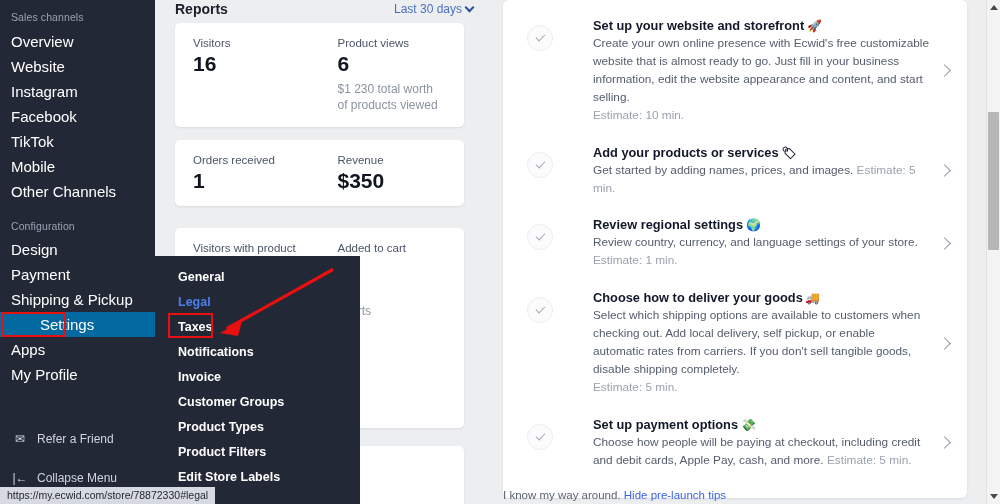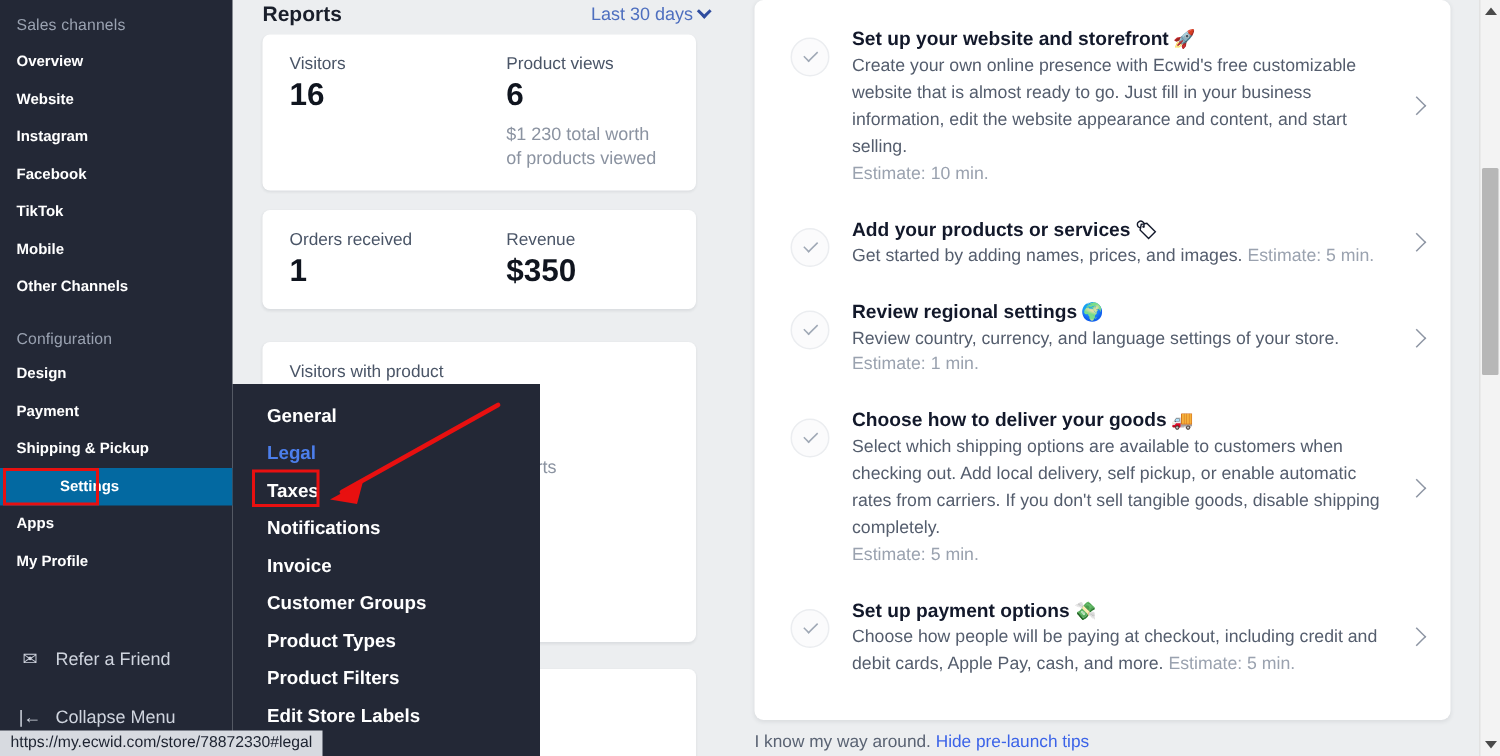--- a/index.html
+++ b/index.html
@@ -24,22 +24,22 @@
     color: #ffffff;
     z-index: 5;
   }
   .sb-section {
     font-size: 10.5px;
     color: #9aa2b1;
     padding: 0 0 0 11px;
     letter-spacing: .1px;
   }
   .sb-item {
-    font-size: 10px;
-    font-weight: bold;
+    font-size: 15px;
+    font-weight: normal;
     color: #ffffff;
     padding-left: 11px;
     height: 25px;
     line-height: 25px;
     white-space: nowrap;
     cursor: pointer;
   }
   .sb-item.active {
     background: #0369a1;
     padding-left: 40px;
@@ -148,21 +148,21 @@
   }
   .ck-check::after {
     content: "";
     position: absolute;
     left: 8px; top: 8px;
     width: 8px; height: 4px;
     border-left: 1.6px solid #9fa8b5;
     border-bottom: 1.6px solid #9fa8b5;
     transform: rotate(-45deg);
   }
-  .ck-body { flex: 1 1 auto; min-width: 0; }
+  .ck-body { flex: 1 1 auto; min-width: 0; margin-left: 25px; }
   .ck-title {
     font-size: 12.8px; font-weight: bold; color: #12182a;
     margin-bottom: 2px;
   }
   .ck-title .emo { font-size: 12px; margin-left: 3px; }
   .ck-desc {
     font-size: 11.8px; color: #545d6d; line-height: 1.52;
   }
   .ck-est { color: #9aa2af; }
   .ck-estline { font-size: 11.8px; color: #9aa2af; line-height: 1.52; }
@@ -288,20 +288,23 @@
           <div class="rep-lbl">Revenue</div>
           <div class="rep-val">$350</div>
         </div>
       </div>
     </div>
 
     <div class="rep-card" style="top:228px;height:200px;">
       <div class="rep-cols">
         <div class="rep-col">
           <div class="rep-lbl">Visitors with product</div>
+        </div>
+        <div class="rep-col">
+          <div class="rep-lbl">Added to cart</div>
         </div>
       </div>
       <div style="padding:26px 0 0 18px;">
         <div class="rep-sub" style="width:200px;margin-left:70px;">0 total worth of carts</div>
         <div style="font-size:11.5px;color:#4a5567;margin:18px 0 0 62px;">ed orders</div>
         <div style="font-size:10.5px;color:#8b93a1;margin:26px 0 0 58px;line-height:1.35;">
           <span>nversion rate, $350</span><br>
           <span>ue</span>
         </div>
       </div>

